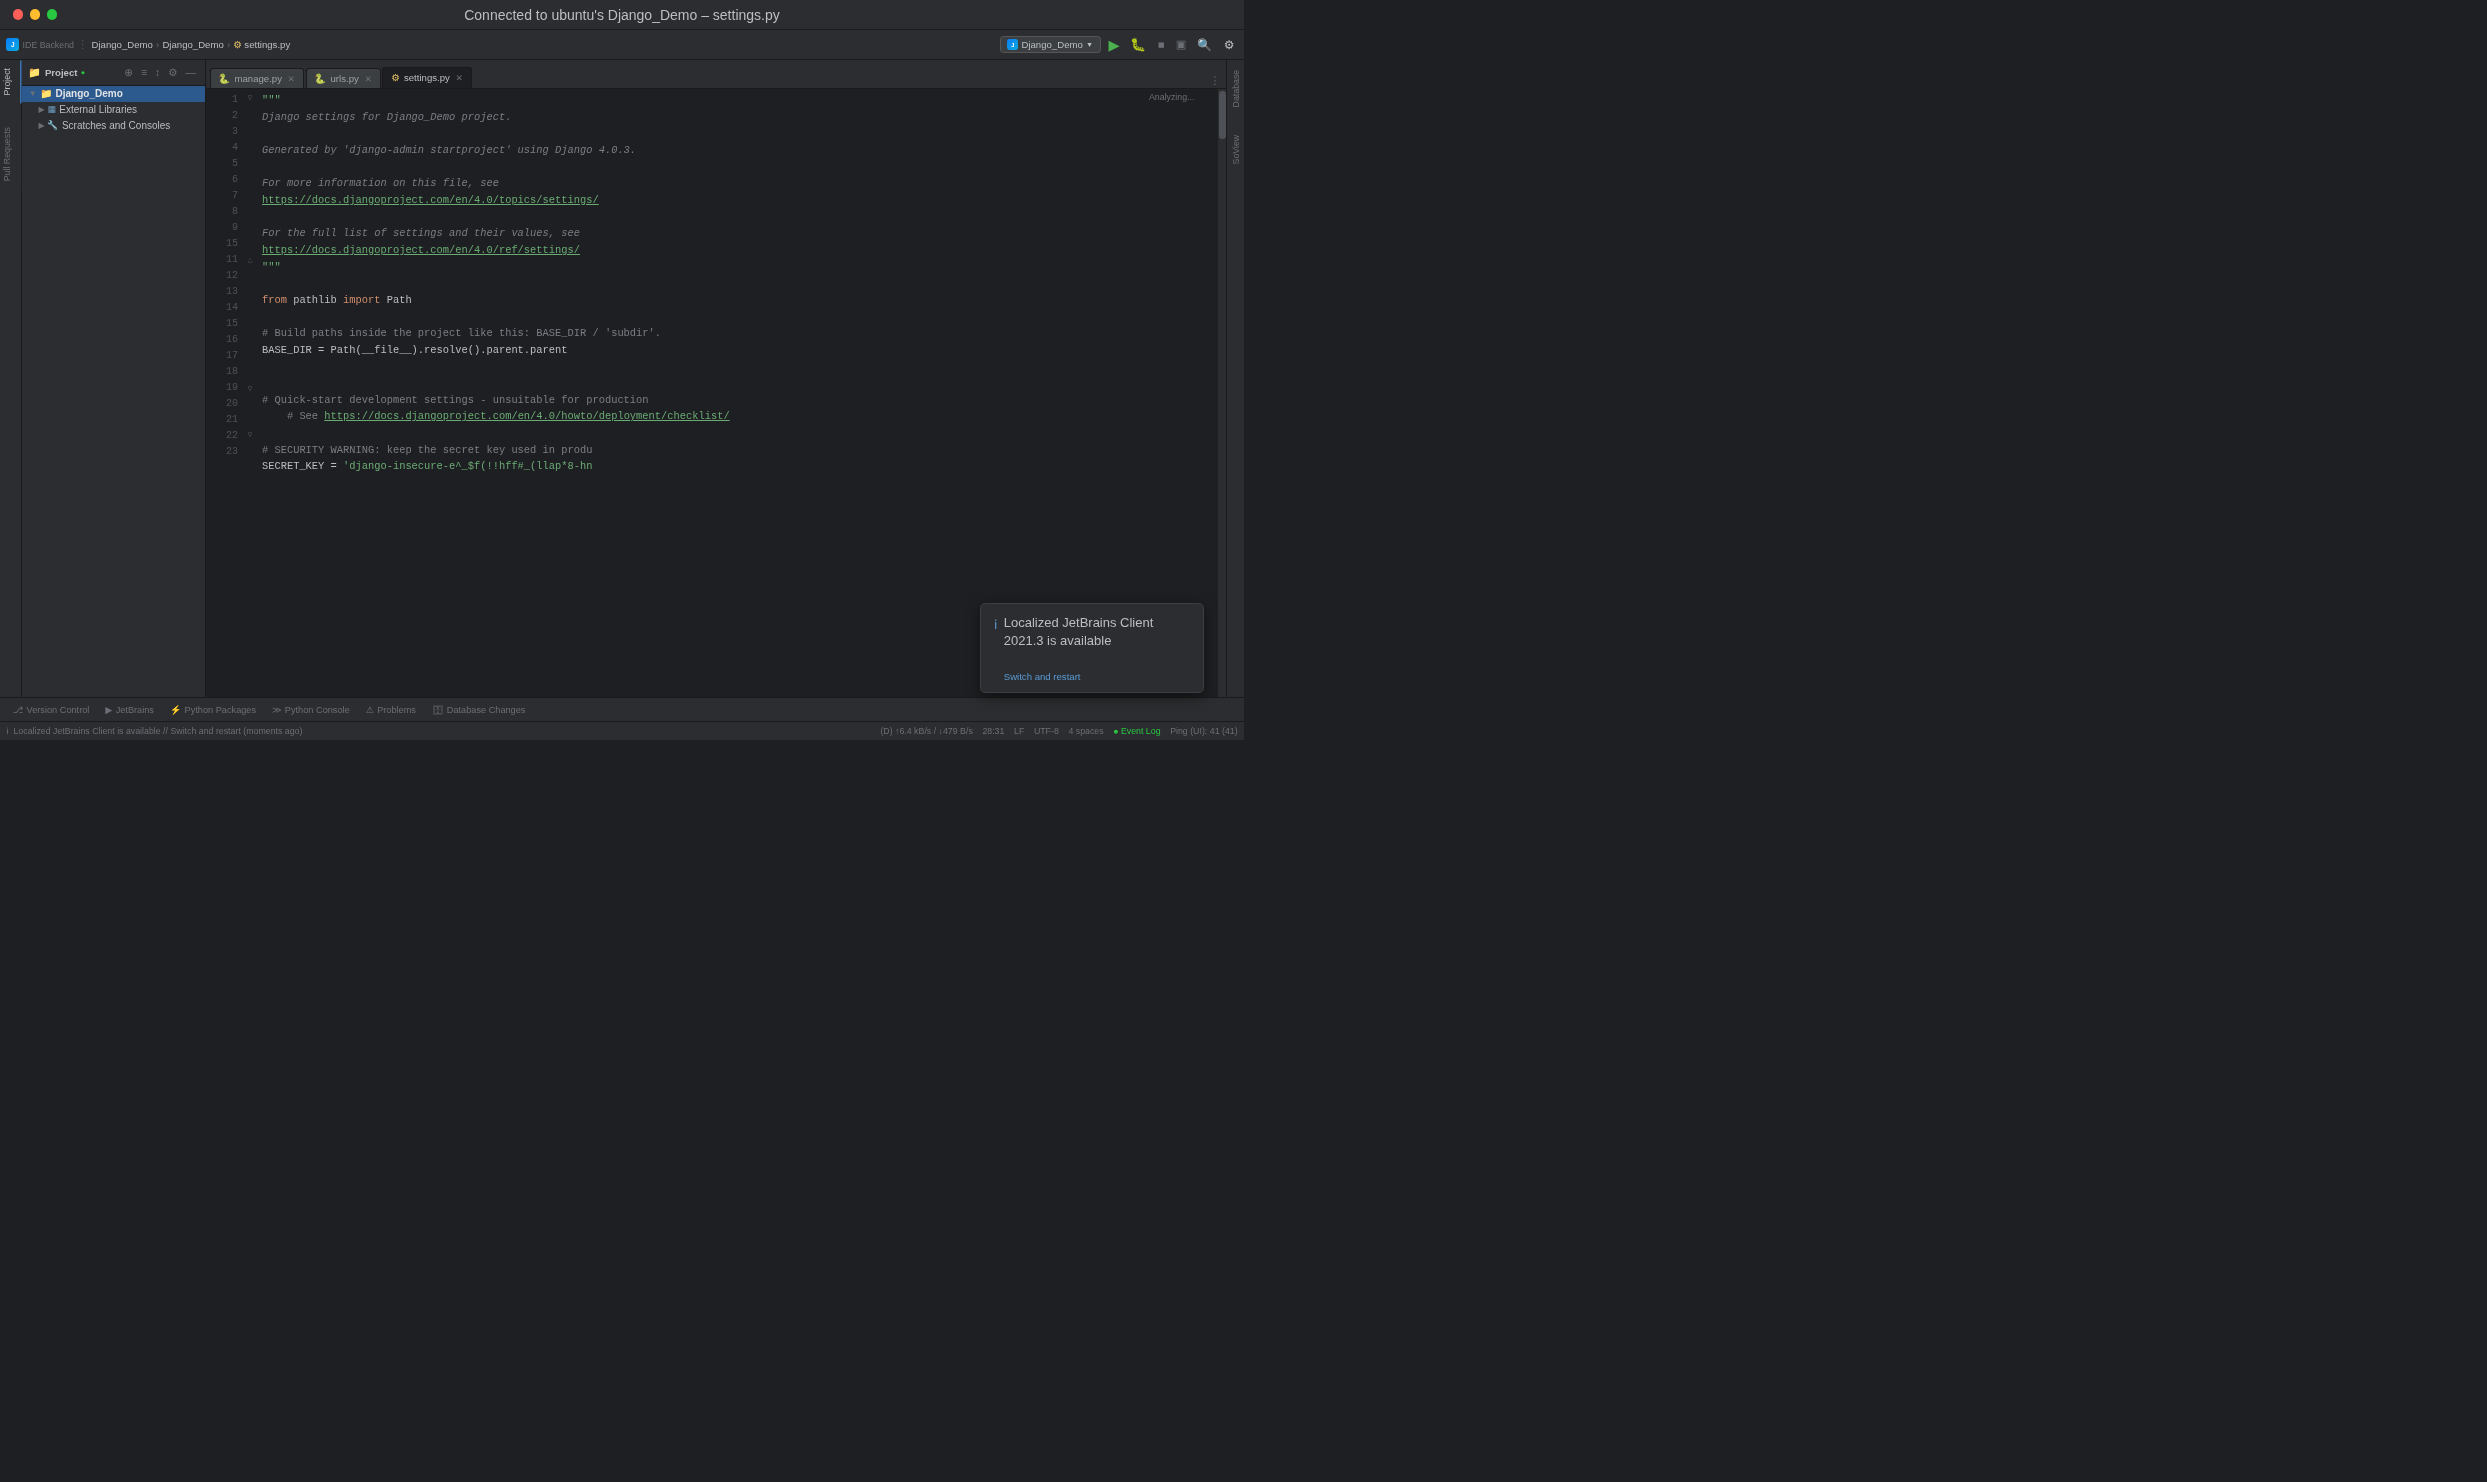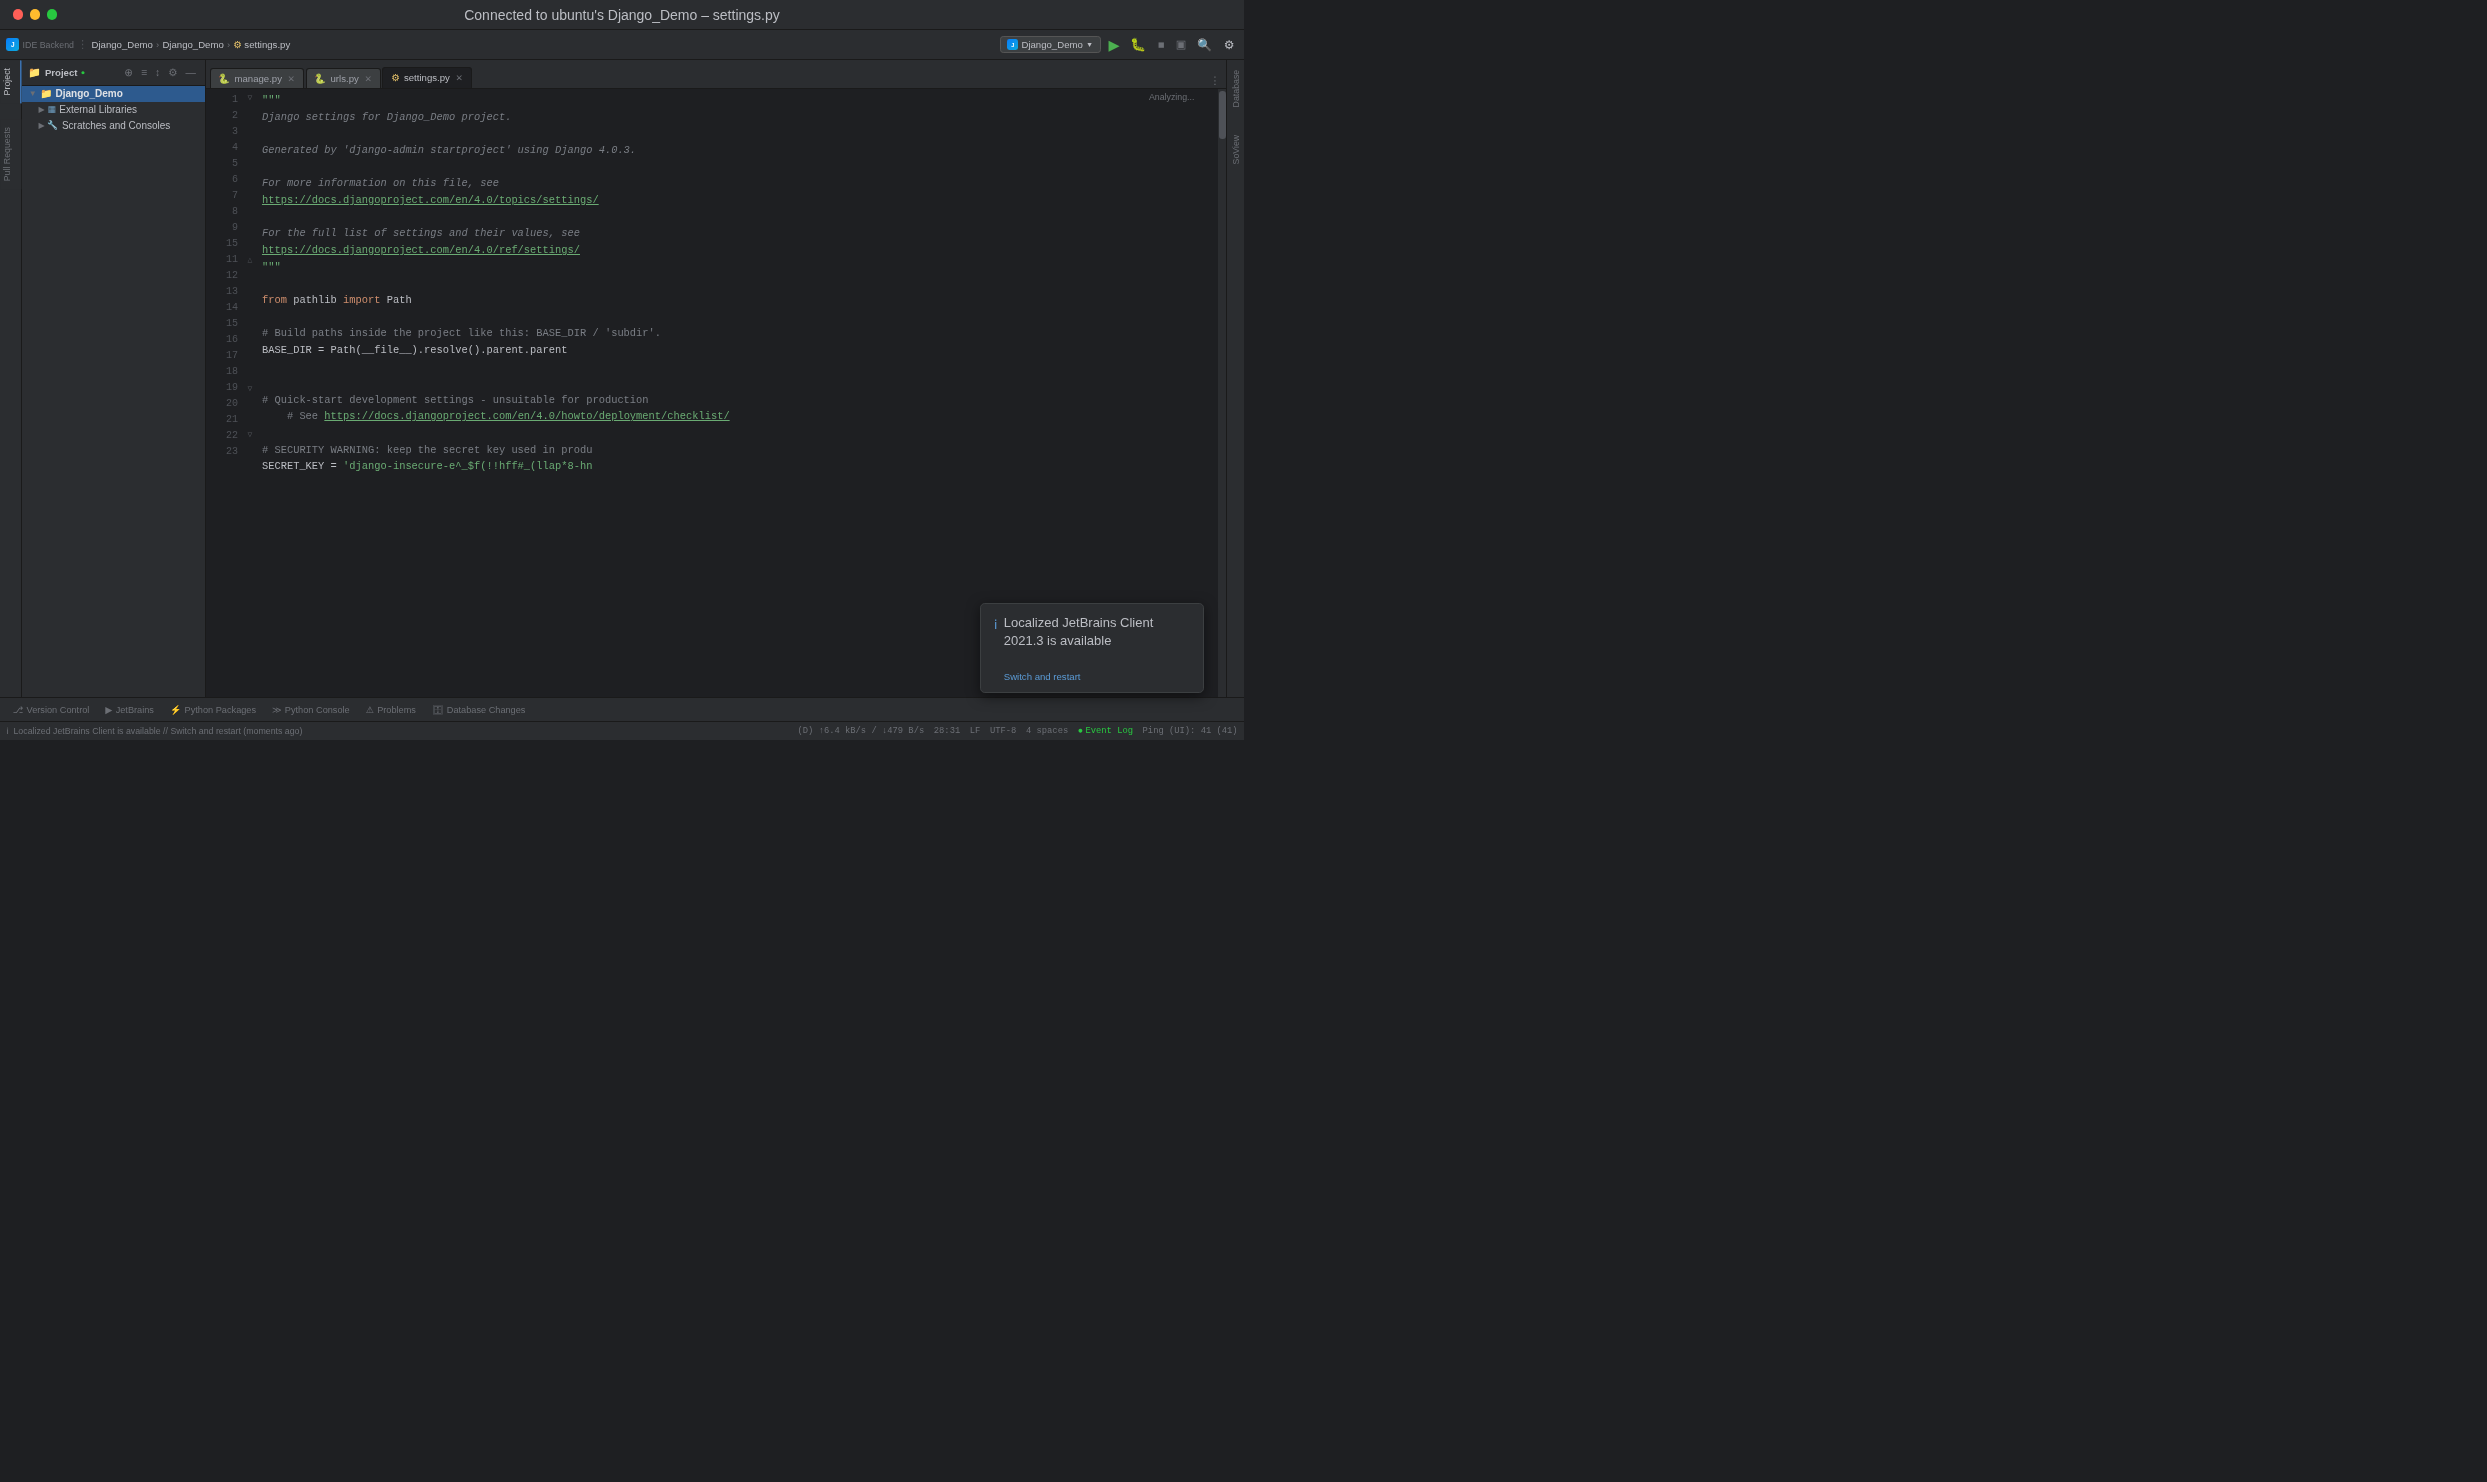--- a/index.html
+++ b/index.html
@@ -264,21 +264,21 @@
       border-top: 0.8px solid #1a1a1a;
       display: flex;
       align-items: center;
       padding: 0 6.4px;
       gap: 6.4px;
       font-size: 8.8px;
       font-family: -apple-system, sans-serif;
       color: #6c6f75;
     }
     .status-left { display: flex; align-items: center; gap: 4.8px; }
-    .status-right { margin-left: auto; display: flex; align-items: flex-end; gap: 9.6px; font-family: Liberation Mono, monospace; }
+    .status-right { margin-left: auto; display: flex; align-items: flex-end; gap: 9.6px; }
     .status-item { display: flex; align-items: center; gap: 2.4px; cursor: pointer; }
 
     
     .bottom-tabs {
       height: 24px;
       background: #2b2d30;
       border-top: 0.8px solid #1a1a1a;
       display: flex;
       align-items: center;
       padding: 0 6.4px;

